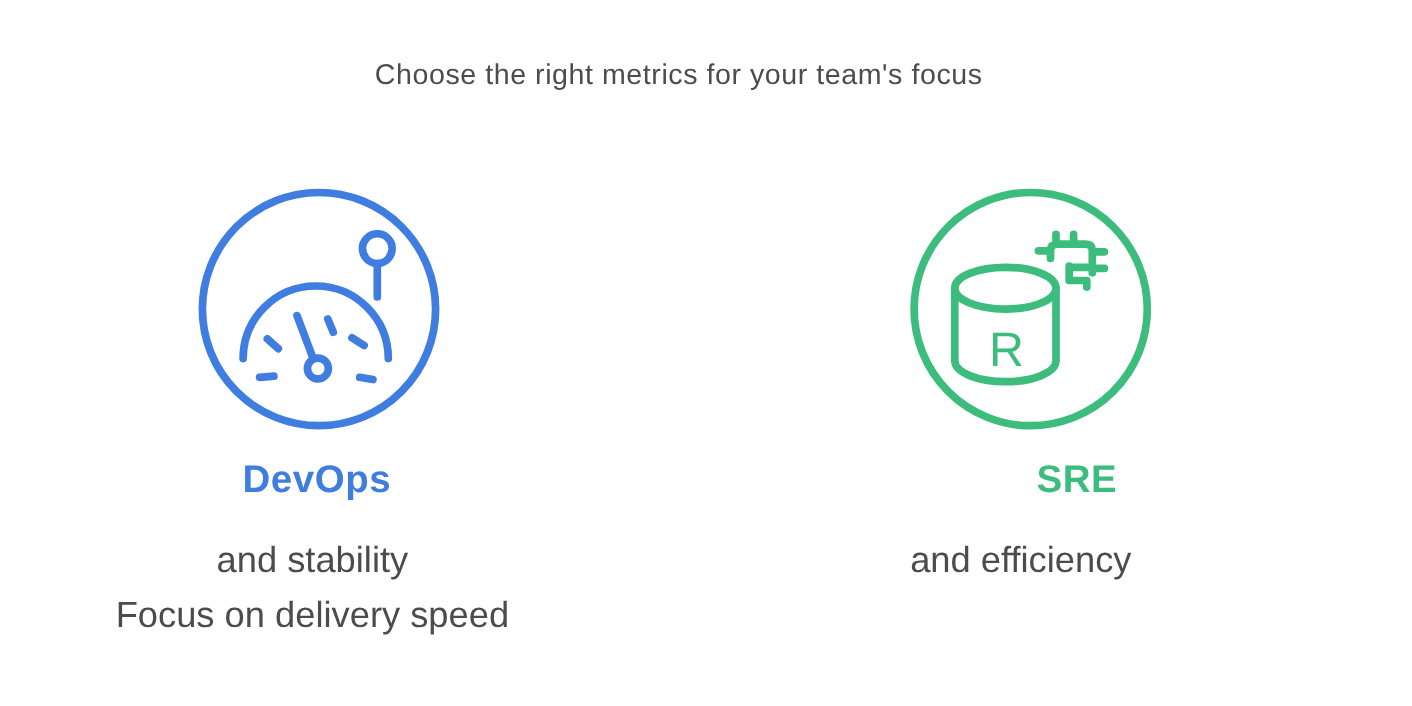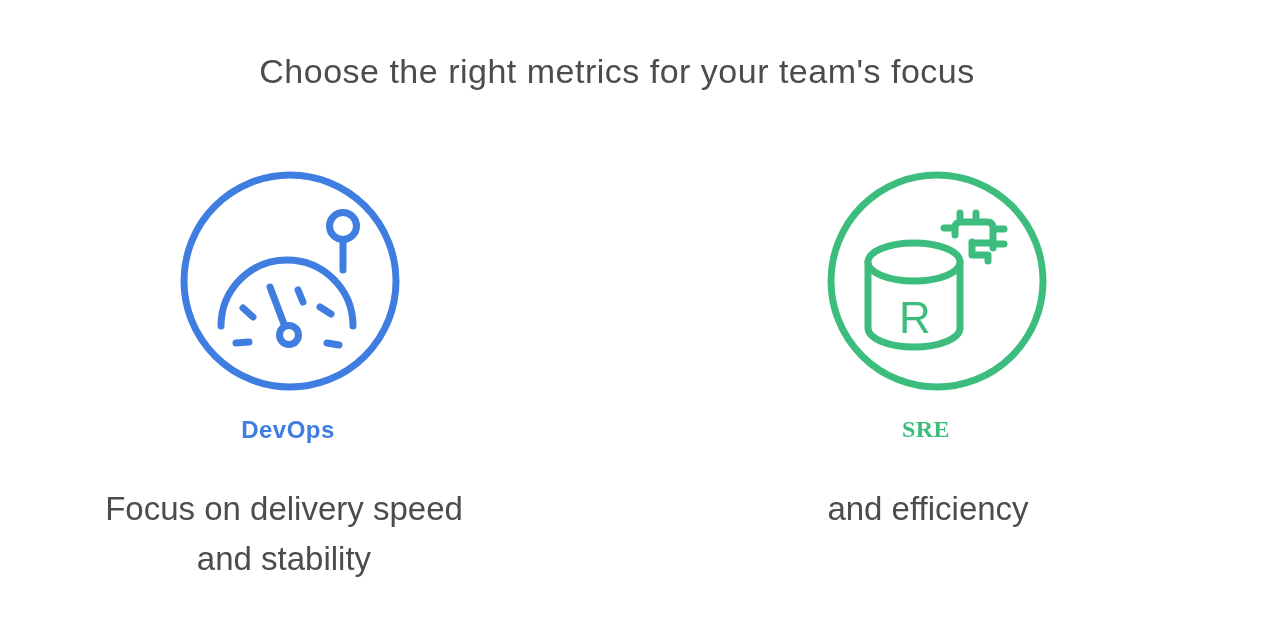--- a/index.html
+++ b/index.html
@@ -16,37 +16,37 @@
     position:relative;
     width:1284px;height:642px;
     background:var(--background);
     overflow:hidden;
   }
   .title{
     position:absolute;
     top:52px;left:617px;
     transform:translateX(-50%);
     white-space:nowrap;
-    font-size:34px;font-weight:400;
+    font-size:26px;font-weight:400;
     color:var(--text-gray);
     letter-spacing:0.5px;
   }
   .icon{position:absolute;width:220px;height:220px;}
   .icon-devops{left:180px;top:171px;color:var(--devops-blue);}
   .icon-sre{left:827px;top:171px;color:var(--sre-green);}
   .vs-wrap{position:absolute;left:545px;top:210px;width:140px;height:140px;color:var(--vs-gray);}
   .vs-wrap svg{width:100%;height:100%;}
   .col-label{
     position:absolute;top:416px;width:220px;
     text-align:center;
-    font-size:24px;font-weight:700;
+    font-size:35px;font-weight:700;
     letter-spacing:0.5px;
   }
   .label-devops{left:178px;color:var(--devops-blue);}
-  .label-sre{left:816px;color:var(--sre-green);font-family:Liberation Serif, serif;}
+  .label-sre{left:869px;color:var(--sre-green);}
   .desc{
     position:absolute;top:484px;width:500px;
     text-align:center;
     font-size:33px;font-weight:400;
     line-height:50px;
     color:var(--text-gray);
   }
   .desc-devops{left:34px;}
   .desc-sre{left:678px;}
 </style>
@@ -78,21 +78,21 @@
       <path d="M41,91 V157 M133,91 V157 M41,157 A46,19 0 0 0 133,157"></path>
       <ellipse cx="87" cy="91" rx="46" ry="19" fill="#ffffff"></ellipse>
       <text x="88" y="162" text-anchor="middle" font-family="Liberation Sans, sans-serif" font-size="44" font-weight="400" fill="currentColor" stroke="none">R</text>
     </g>
   </svg>
 
   <div class="col-label label-devops">DevOps</div>
   <div class="col-label label-sre">SRE</div>
 
   <div class="desc desc-devops">
+    <div>and stability</div>
     <div>Focus on delivery speed</div>
-    <div>and stability</div>
   </div>
 
   <div class="desc desc-sre">
     <div>and efficiency</div>
   </div>
 
 </div>
 
 </body></html>

